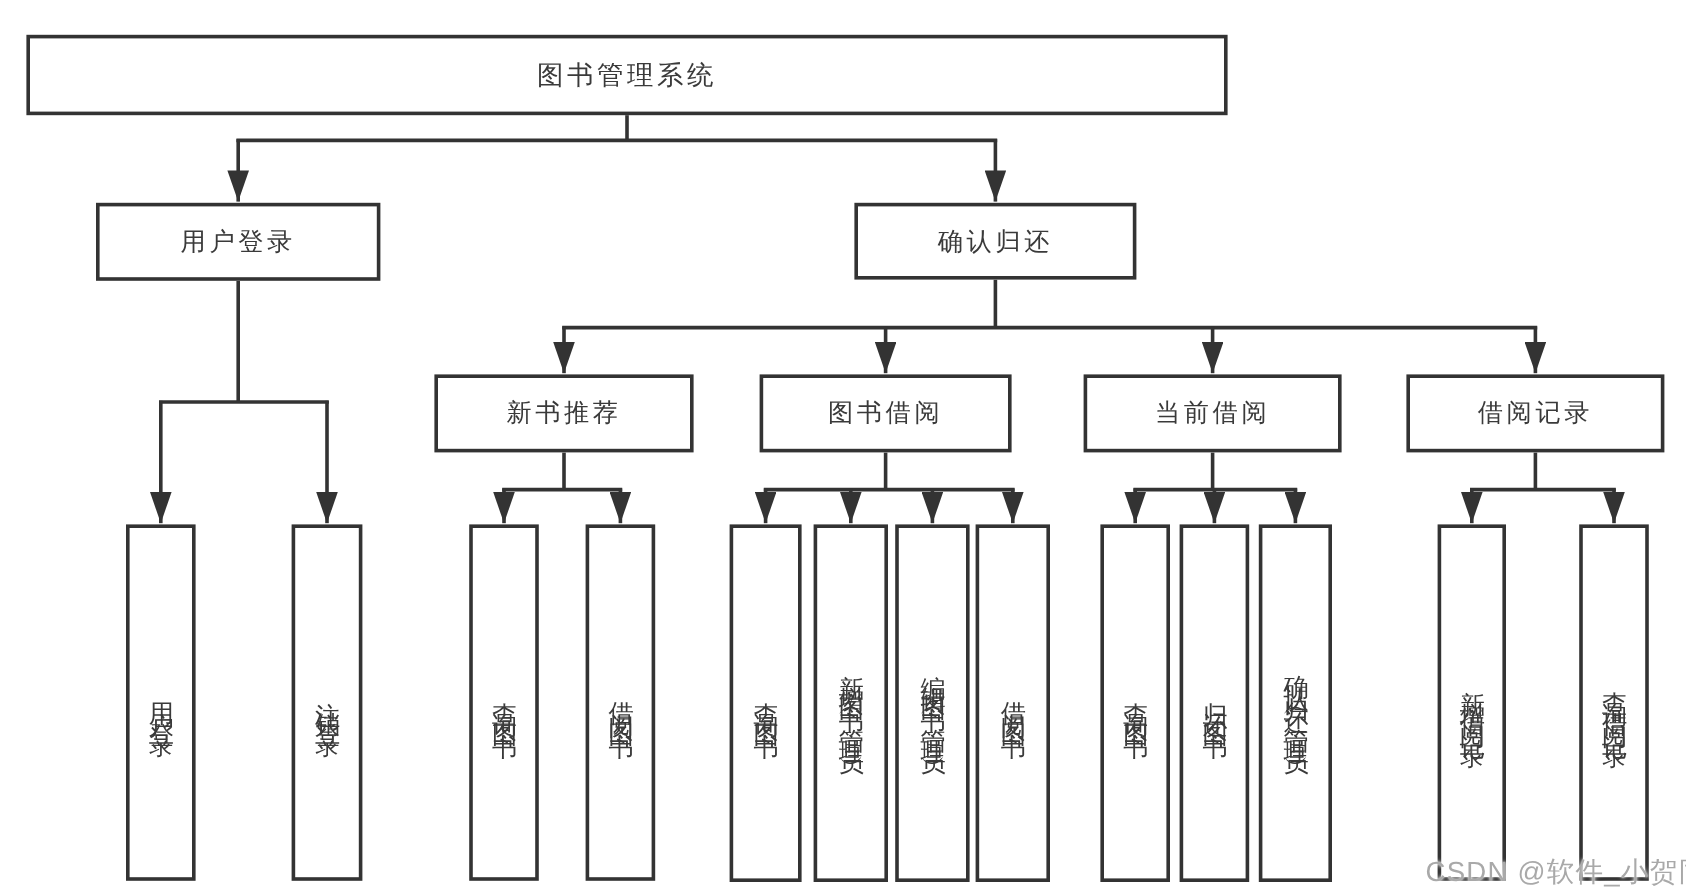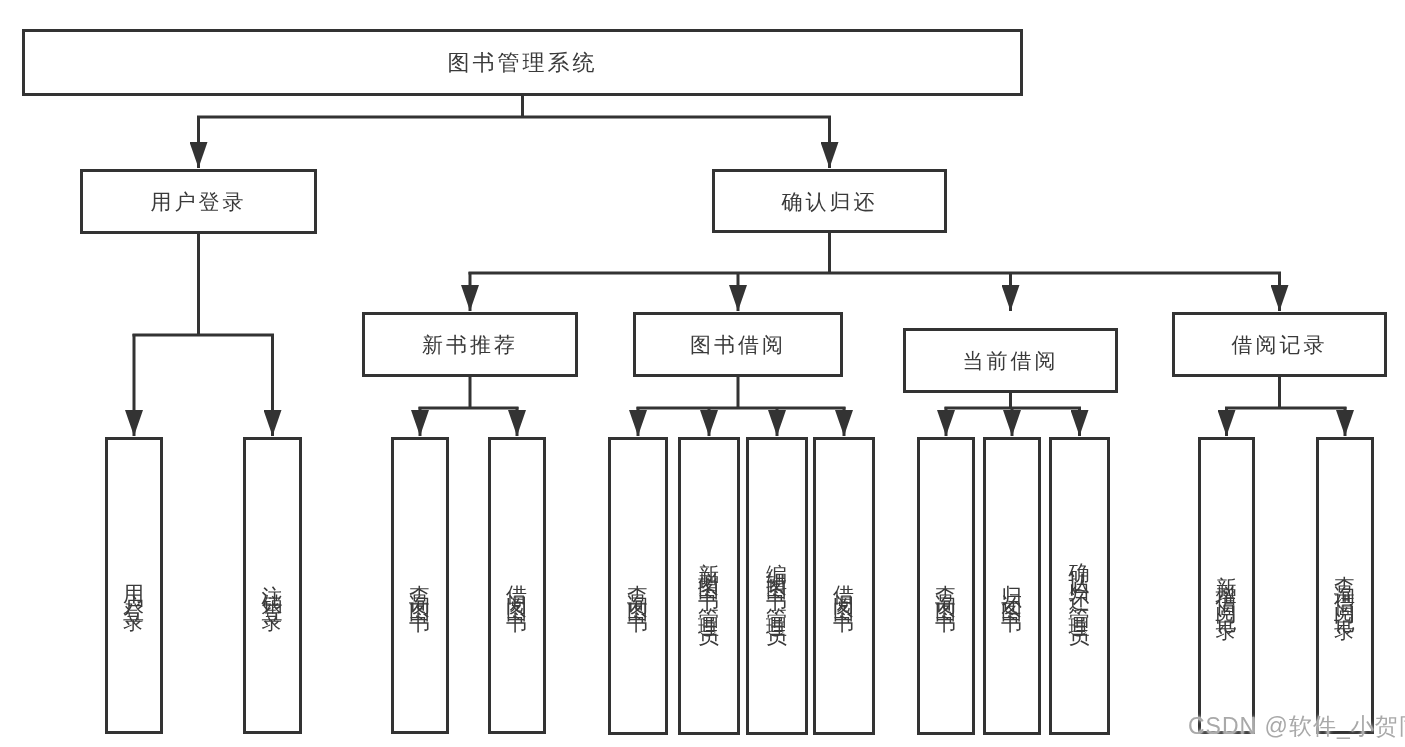--- a/index.html
+++ b/index.html
@@ -132,21 +132,21 @@
     </g>
   </svg>
 
   <div class="node root" style="left:22px; top:13px; width:1001px; height:67px;margin-top:16px;">图书管理系统</div>
 
   <div class="node" style="left:80px; top:169px; width:237px; height:65px;">用户登录</div>
   <div class="node" style="left:712px; top:169px; width:235px; height:64px;">确认归还</div>
 
   <div class="node" style="left:362px; top:312px; width:216px; height:65px;">新书推荐</div>
   <div class="node" style="left:633px; top:312px; width:210px; height:65px;">图书借阅</div>
-  <div class="node" style="left:903px; top:328px; width:215px; height:65px;">当前借阅</div>
+  <div class="node" style="left:903px; top:312px; width:215px; height:65px;font-family:Liberation Serif, serif;">当前借阅</div>
   <div class="node" style="left:1172px; top:312px; width:215px; height:65px;">借阅记录</div>
 
   <div class="node v" style="left:105px; top:437px; width:58px; height:297px;">用户登录</div>
   <div class="node v" style="left:243px; top:437px; width:59px; height:297px;">注销登录</div>
 
   <div class="node v" style="left:391px; top:437px; width:58px; height:297px;">查询图书</div>
   <div class="node v" style="left:488px; top:437px; width:58px; height:297px;">借阅图书</div>
 
   <div class="node v" style="left:608px; top:437px; width:60px; height:298px;">查询图书</div>
   <div class="node v" style="left:678px; top:437px; width:62px; height:298px;">新增图书（管理员）</div>

